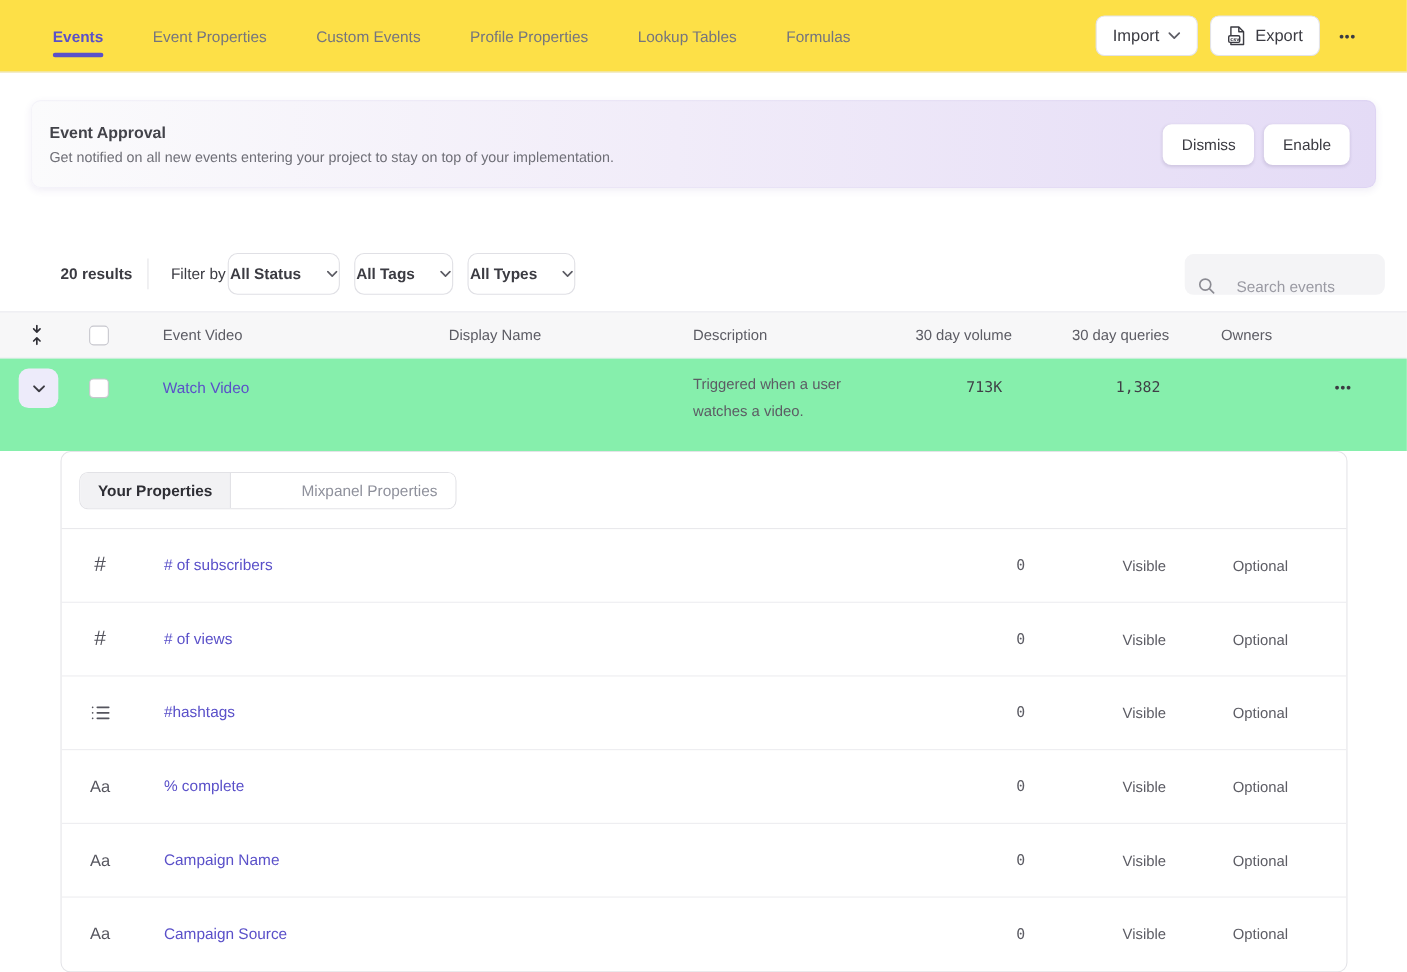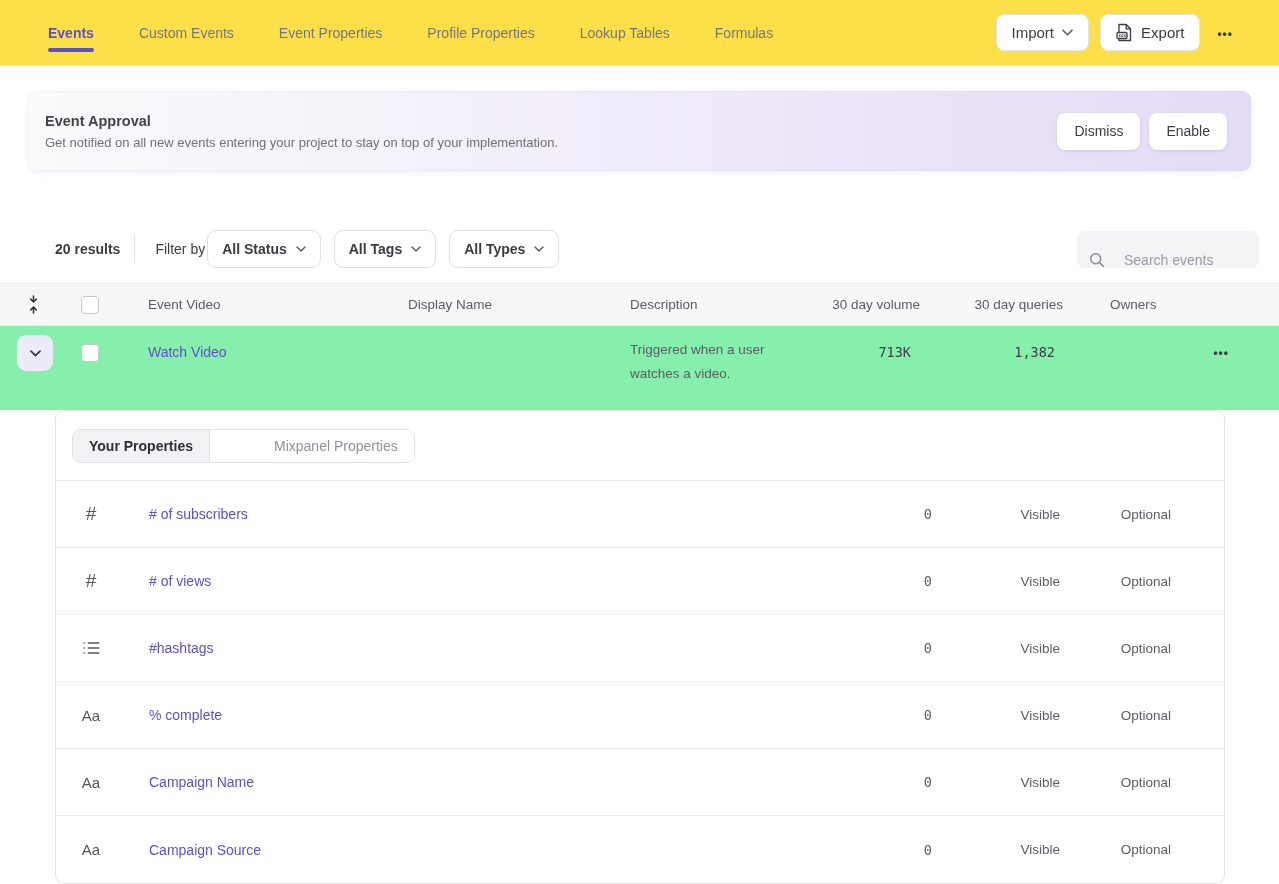--- a/index.html
+++ b/index.html
@@ -47,21 +47,21 @@
   .banner-actions{display:flex;gap:9px;}
   .banner-btn{height:37px;padding:0 17px;border:none;border-radius:8px;background:#fff;
     font-size:14px;font-weight:500;color:#3b3b42;cursor:pointer;font-family:inherit;
     box-shadow:0 1px 3px rgba(30,20,70,.12);}
 
   
   .filterbar{margin:58px 20px 0 55px;display:flex;align-items:center;height:40px;}
   .results-count{font-size:14px;font-weight:700;}
   .vdivider{width:1px;height:28px;background:#e4e4e8;margin:0 20px 0 14px;}
   .filterby{font-size:14px;font-weight:400;margin-right:2px;}
-  .pill{display:inline-flex;align-items:center;gap:9px;height:38px;padding:0 14px;
+  .pill{display:inline-flex;align-items:center;gap:23px;height:38px;padding:0 1px;
     border:1px solid #e0e0e5;border-radius:9px;background:#fff;font-size:14px;
     font-weight:700;color:var(--c-text);cursor:pointer;margin-right:13px;font-family:inherit;text-align:center;}
   .pills{display:flex;}
   .spacer{flex:1;}
   .search{display:flex;align-items:flex-end;gap:19px;width:182px;height:37px;
     background:var(--c-searchbg);border-radius:8px;padding:0 12px;}
   .search input{border:none;background:transparent;outline:none;font-size:14px;
     color:var(--c-text);width:100%;font-family:inherit;}
   .search input::placeholder{color:#9a9aa3;}
   .search-ic{color:#8b8b93;display:flex;}
@@ -113,25 +113,25 @@
 <body>
 
 <header class="topnav">
   <nav class="nav-tabs">
 
       <a class="nav-tab active">
         <span>Events</span>
       </a>
 
       <a class="nav-tab">
+        <span>Event Properties</span>
+      </a>
+
+      <a class="nav-tab">
         <span>Custom Events</span>
-      </a>
-
-      <a class="nav-tab">
-        <span>Event Properties</span>
       </a>
 
       <a class="nav-tab">
         <span>Profile Properties</span>
       </a>
 
       <a class="nav-tab">
         <span>Lookup Tables</span>
       </a>
 

